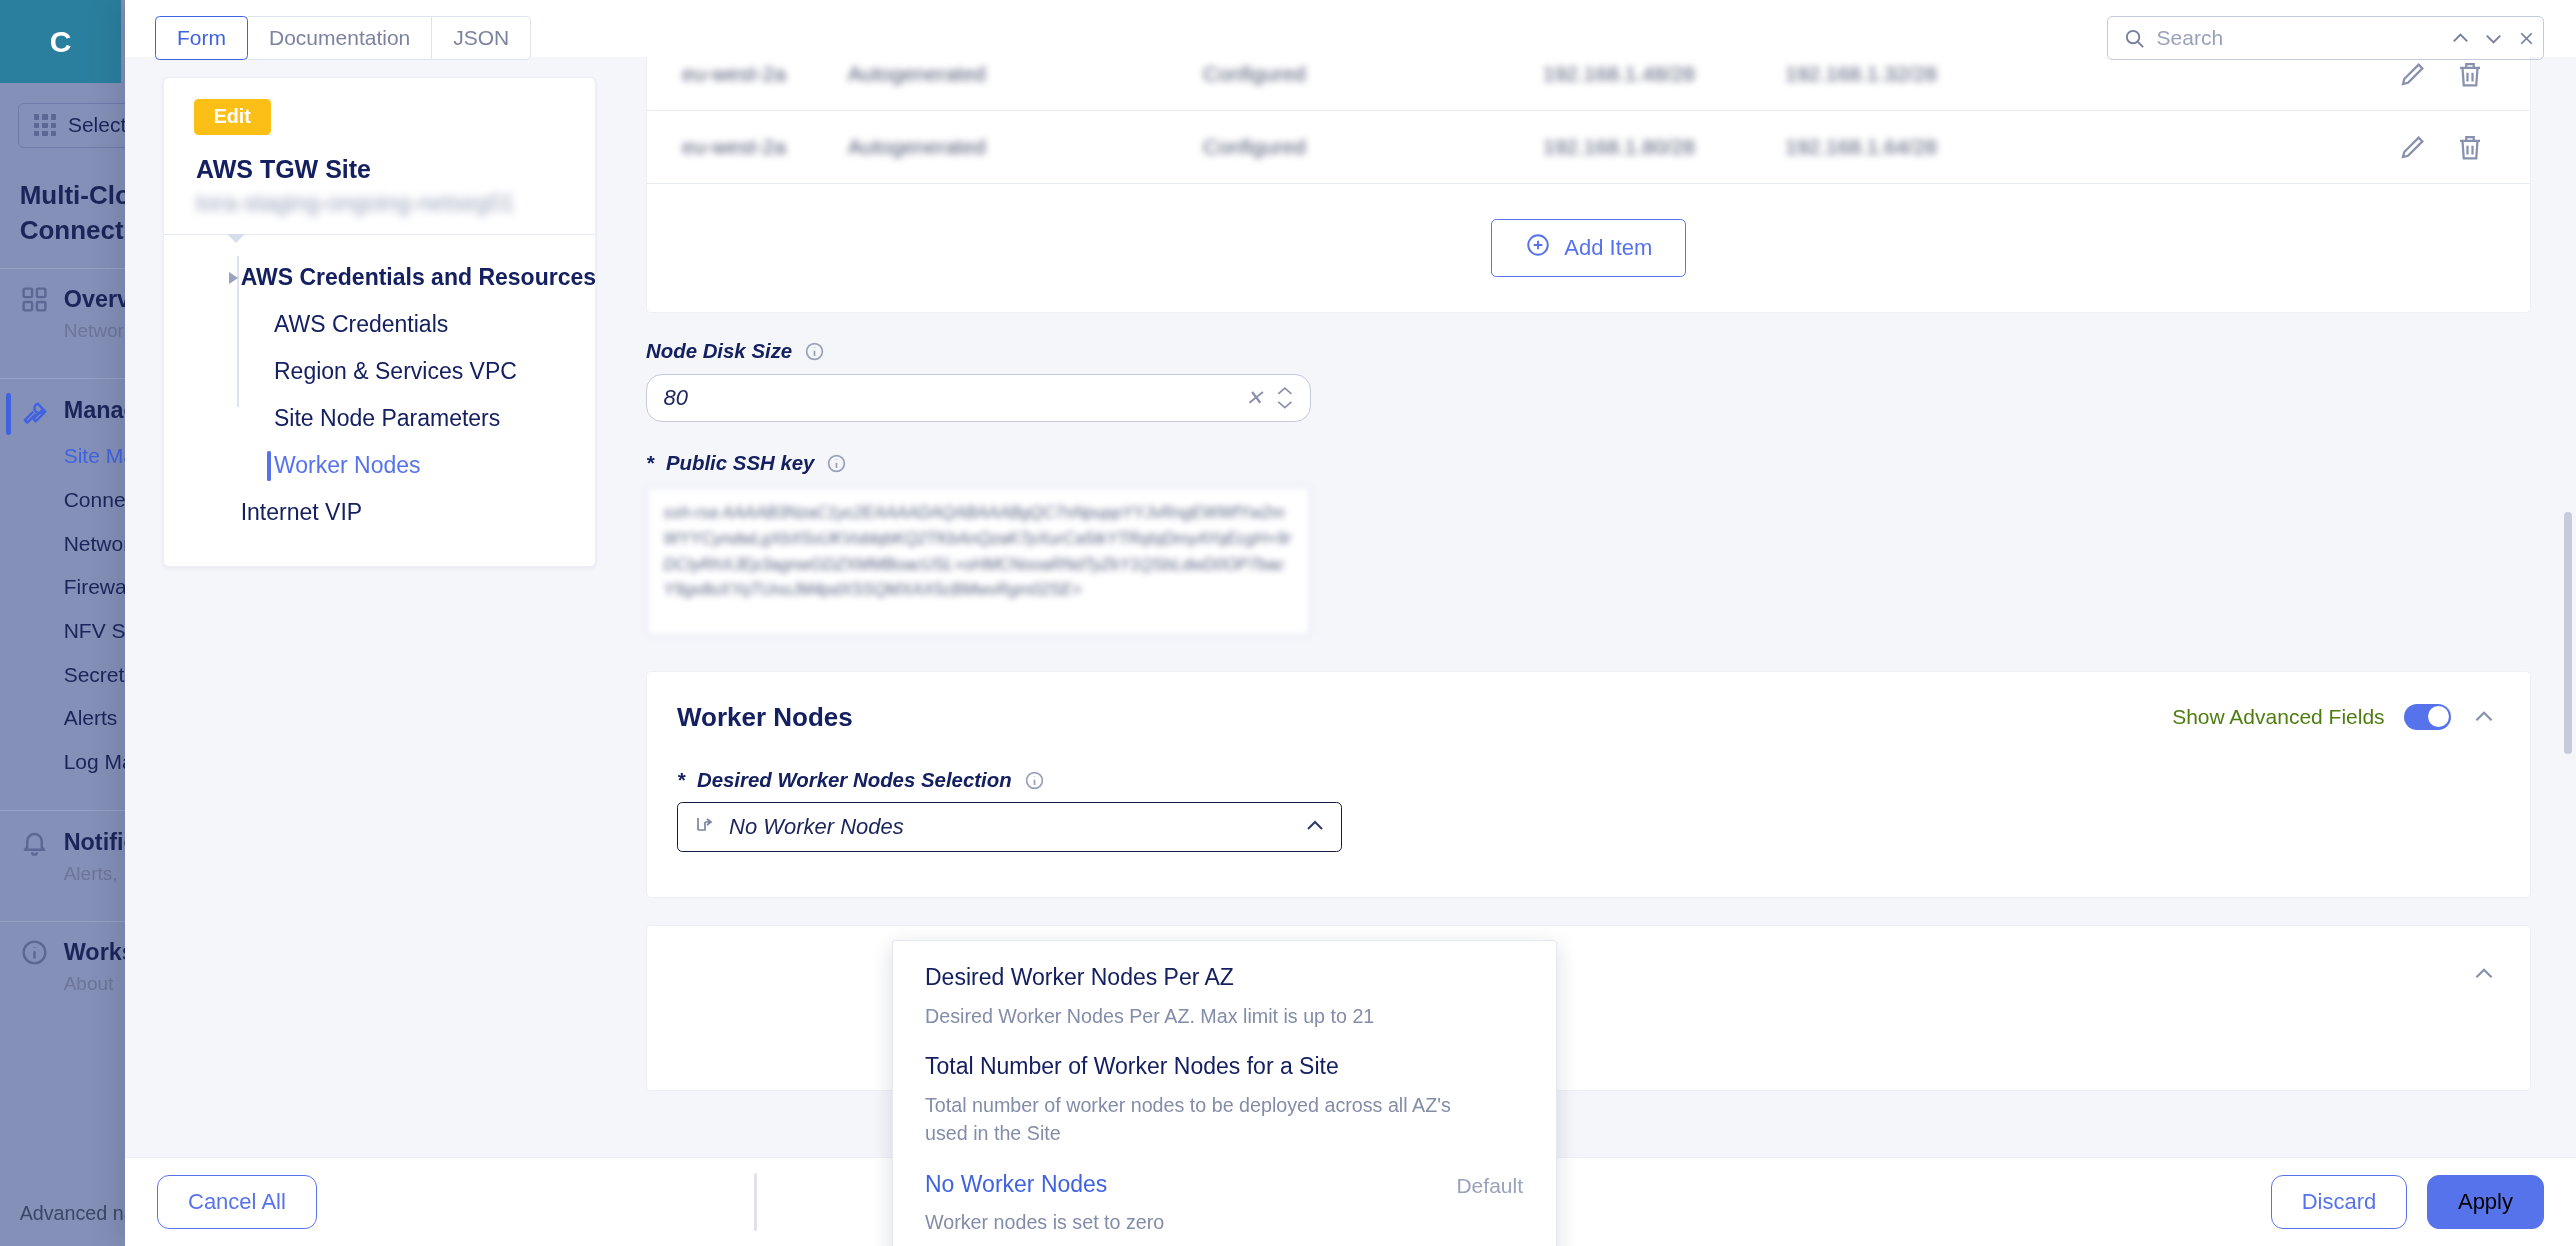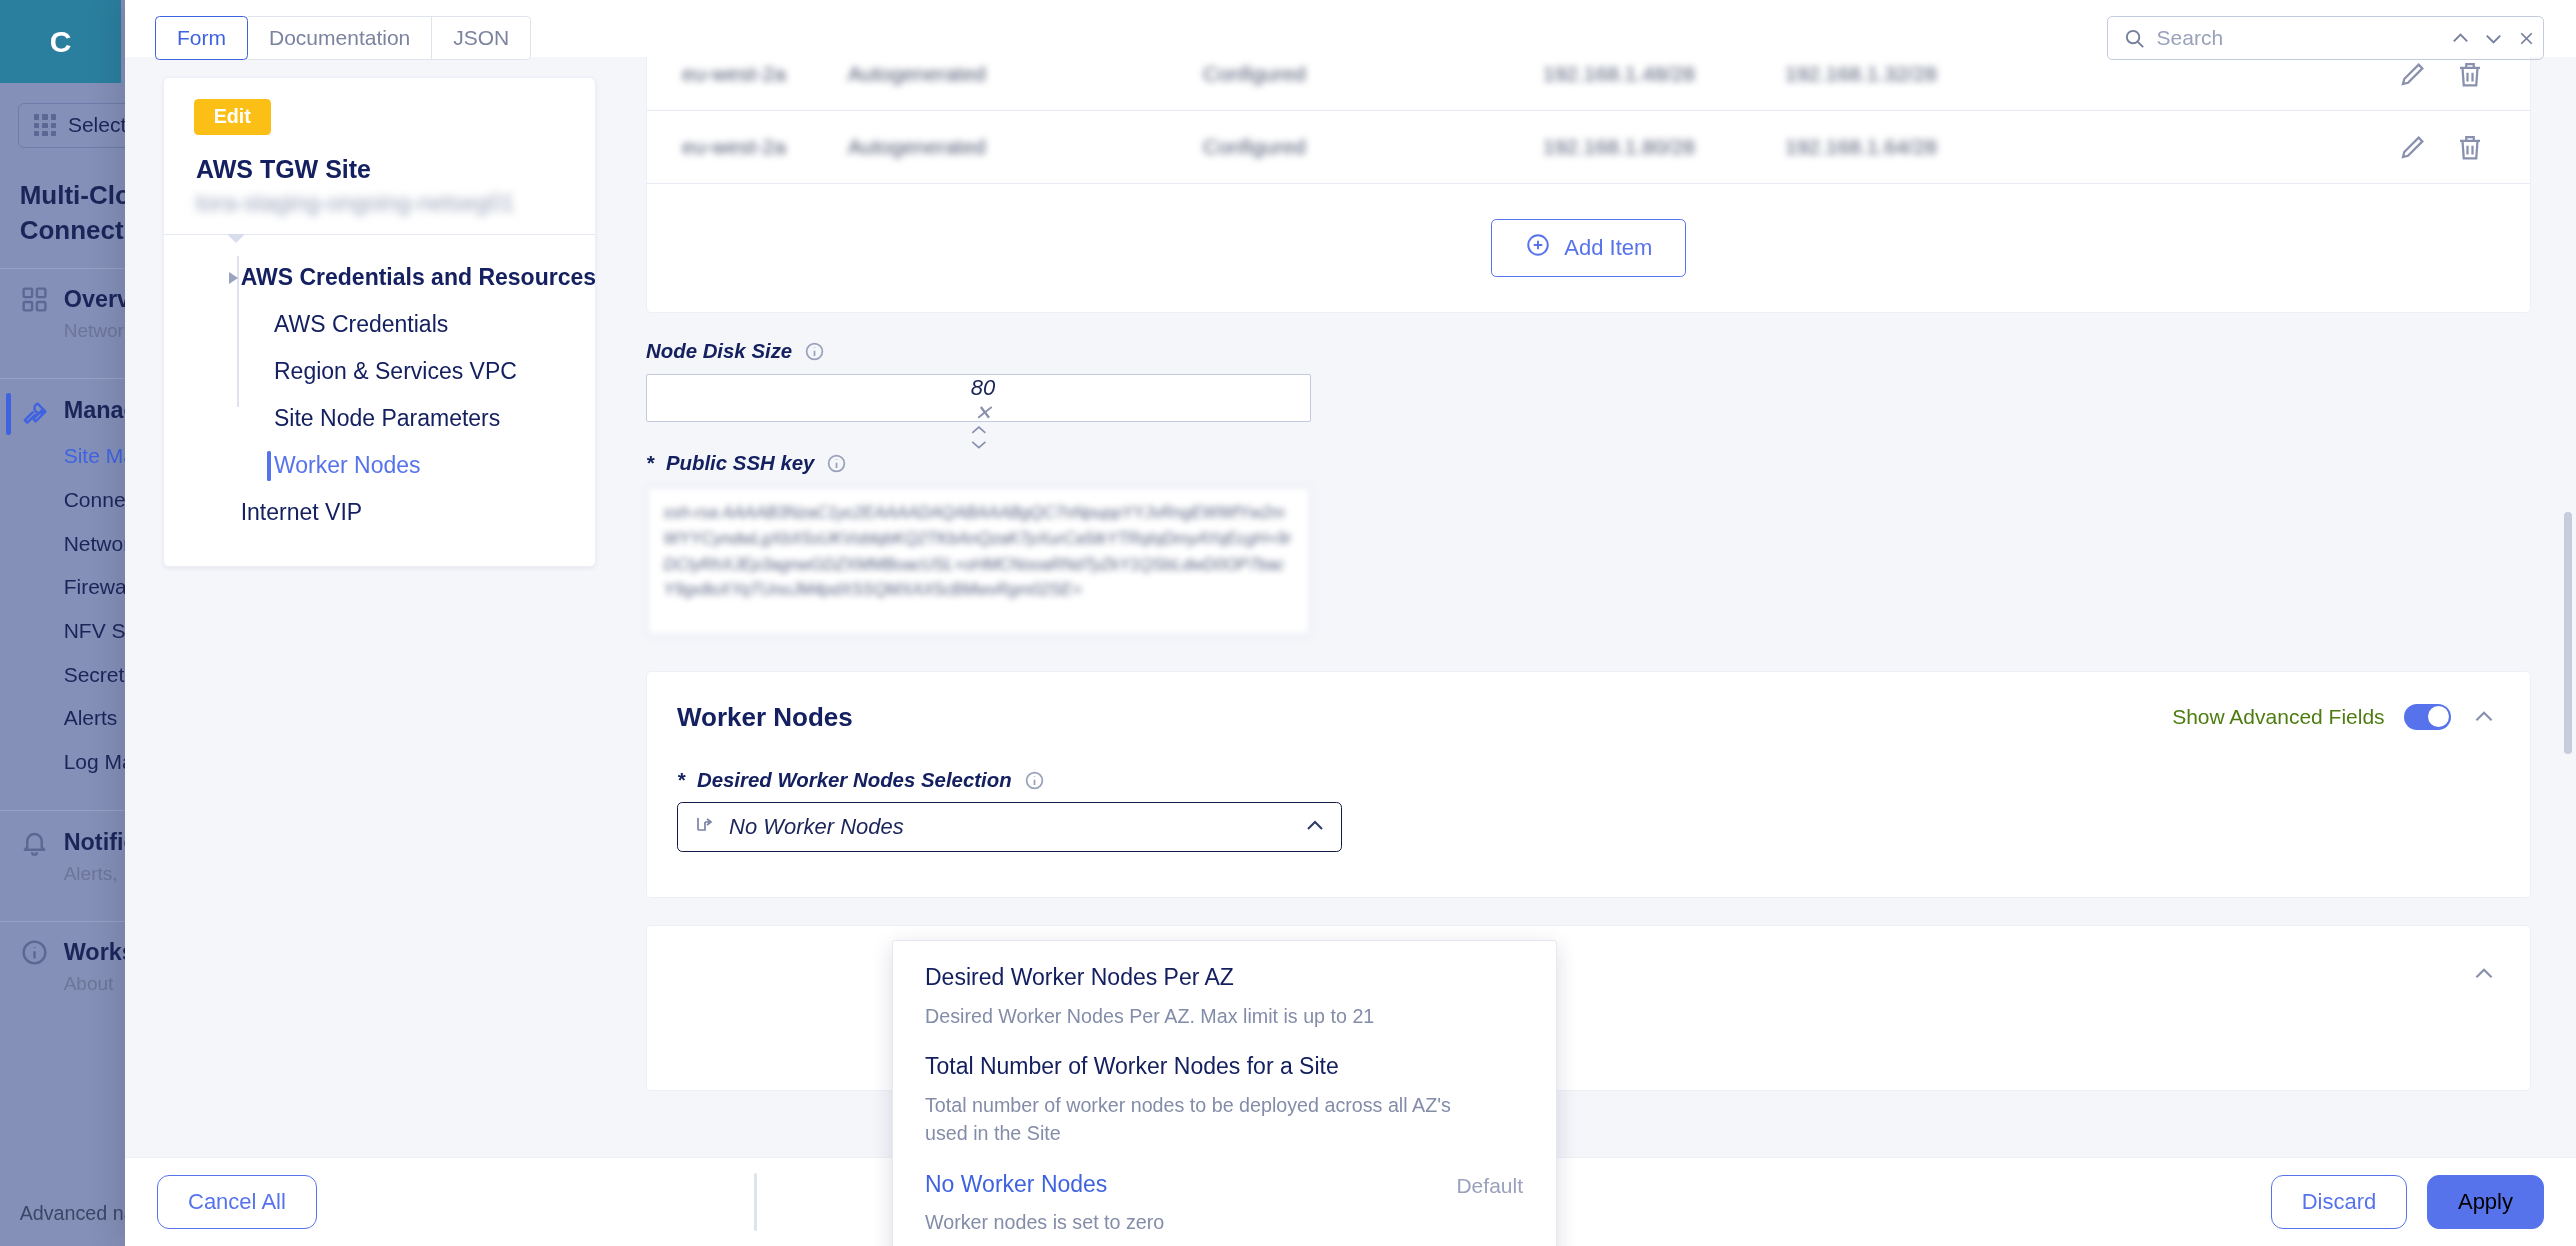--- a/index.html
+++ b/index.html
@@ -257,25 +257,25 @@
   .field-block { padding: 0 0 0 30px; font-style: italic; }
   .field-label {
     font-size: 20.4px; font-weight: bold; color: #142060;
     display: flex; align-items: center; gap: 12px;
     margin-bottom: 10.6px;
   }
   .req-star { color: #142060; font-weight: bold; }
   .info-ico { width: 21px; height: 21px; color: #9aa2bb; }
   .inp {
     width: 665px; height: 48px;
-    border: 0.8px solid #c3cade; border-radius: 2px;
+    border: 0.8px solid #c3cade; border-radius: 16px;
     display: flex; align-items: center;
     padding: 0 7.6px 0 16.6px;
     background: #ffffff;
-    font-size: 22px; color: #1b2559; flex-direction: column;
+    font-size: 22px; color: #1b2559;
   }
   .inp-val { flex: 1; }
   .clear-x { color: #8890ad; font-size: 21px; padding: 0 12px; }
   .stepper { display: flex; flex-direction: column; gap: 3px; color: #8890ad; padding-right: 7.6px; }
   .ta {
     width: 665px; height: 150px;
     border: 0.8px solid #c3cade; border-radius: 5.3px;
     padding: 13.6px 16.6px;
     font-size: 16.6px; color: #5b6484;
     line-height: 1.55;

